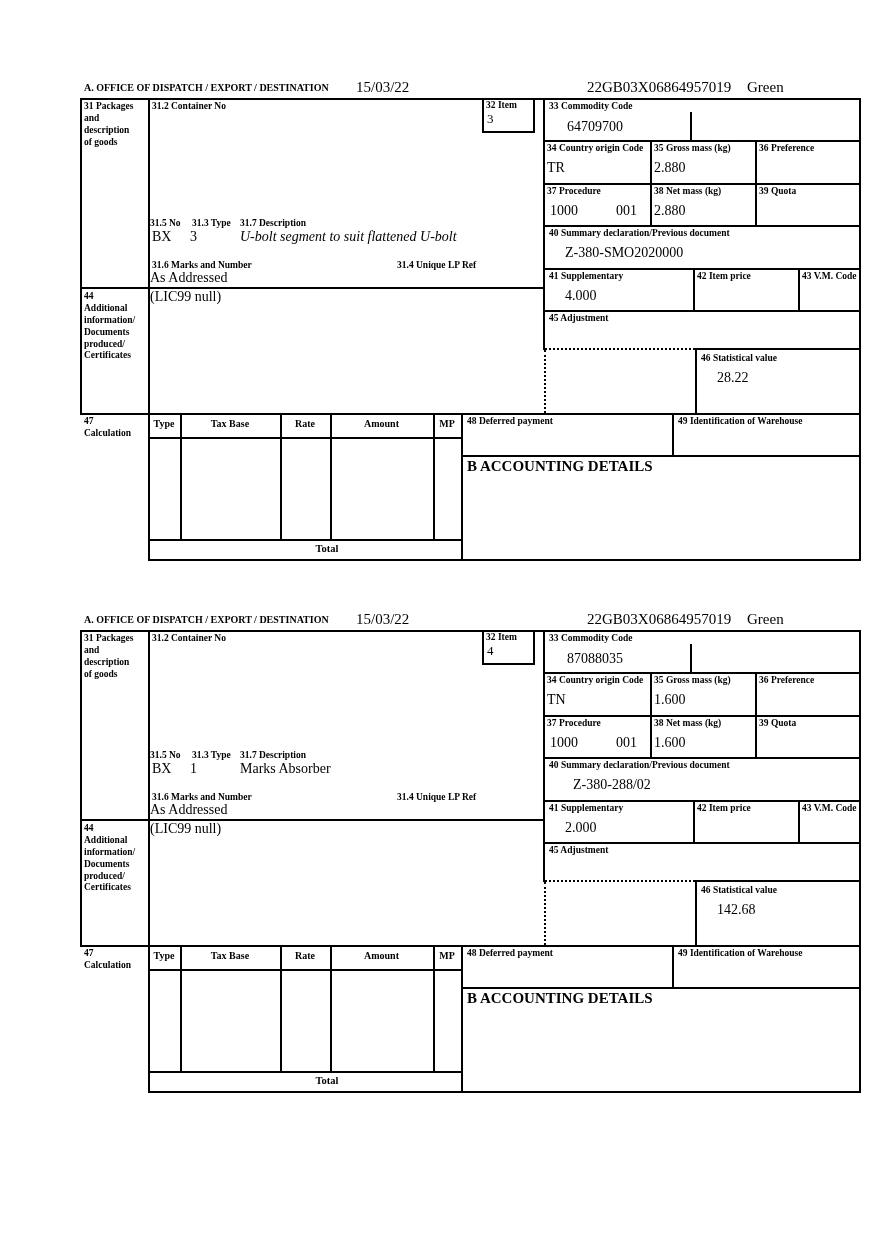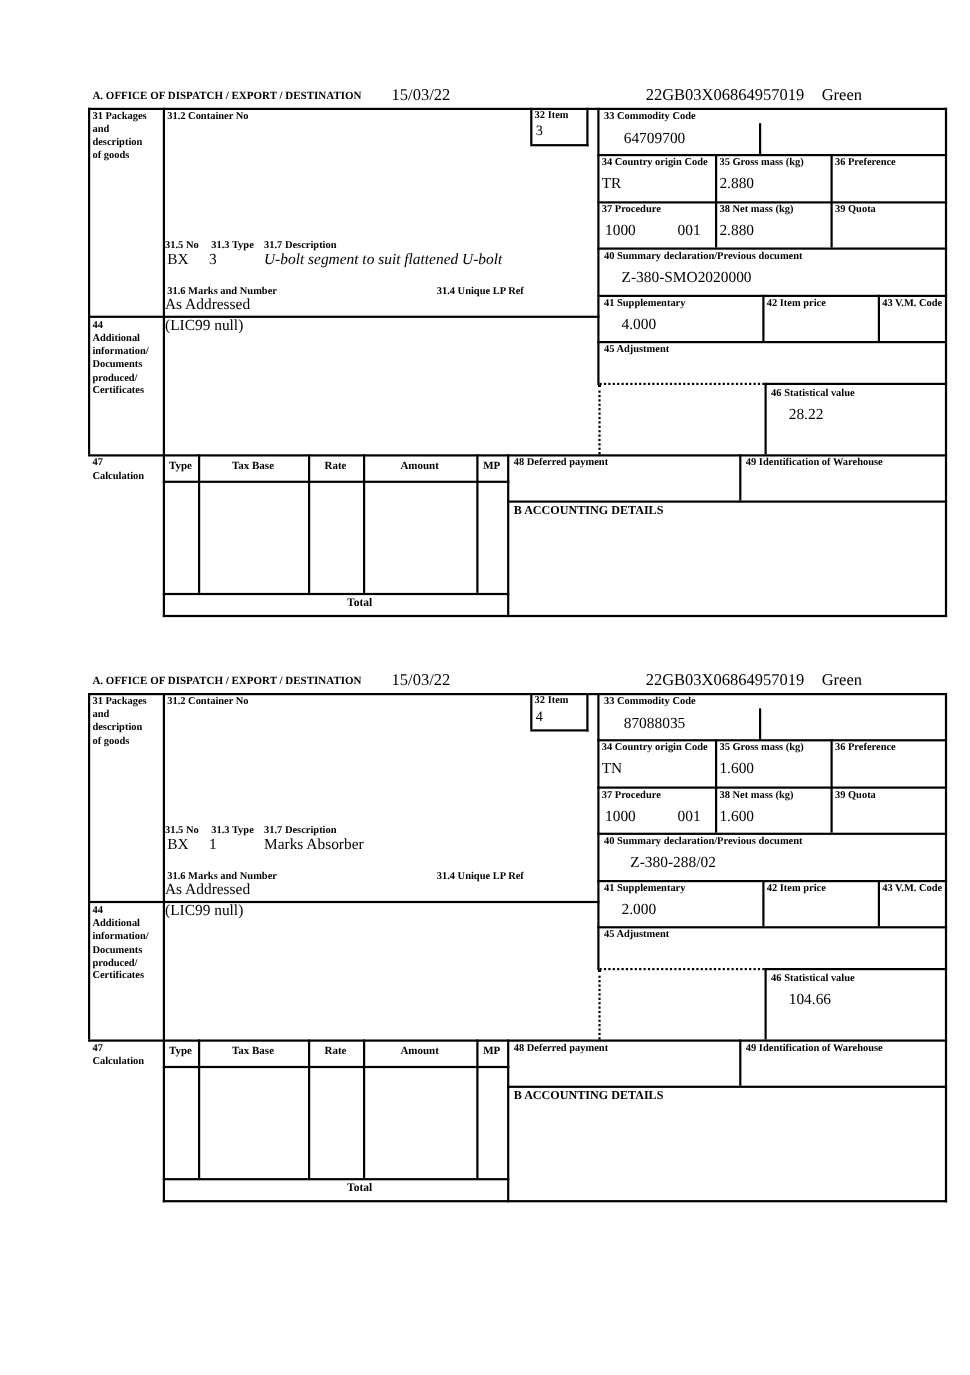--- a/index.html
+++ b/index.html
@@ -14,21 +14,21 @@
   .vl{position:absolute;width:2px;background:#000;}
   .hd{position:absolute;height:0;border-top:2px dotted #000;}
   .vd{position:absolute;width:0;border-left:2px dotted #000;}
   .t{position:absolute;white-space:pre-line;}
   .lbl{font-size:9.5px;font-weight:bold;line-height:1.25;}
   .val{font-size:14px;line-height:1.1;white-space:nowrap;}
   .val-sm{font-size:13px;line-height:1;}
   .hdr-office{font-size:10px;font-weight:bold;white-space:nowrap;}
   .hdr-val{font-size:15px;white-space:nowrap;}
   .th{font-size:10px;font-weight:bold;text-align:center;line-height:22px;height:24px;}
-  .accounting{font-size:11px;font-weight:bold;}
+  .accounting{font-size:15px;font-weight:bold;}
   .total{font-size:10.5px;font-weight:bold;text-align:center;text-indent:45px;}
 </style>
 </head>
 <body>
 
 <div id="document-root">
   <section class="block block-0">
 
     <div class="t hdr-office" style="left:4px;top:-16px;">A.  OFFICE OF DISPATCH / EXPORT / DESTINATION</div>
     <div class="t hdr-val" style="left:276px;top:-19px;">15/03/22</div>
@@ -222,21 +222,21 @@
     <div class="t val" style="left:574px;top:105px;">1.600</div>
     <div class="t lbl" style="left:679px;top:88px;">39 Quota</div>
     <div class="t lbl" style="left:469px;top:130px;">40 Summary declaration/Previous document</div>
     <div class="t val" style="left:493px;top:147px;">Z-380-288/02</div>
     <div class="t lbl" style="left:469px;top:173px;">41 Supplementary</div>
     <div class="t val" style="left:485px;top:190px;">2.000</div>
     <div class="t lbl" style="left:617px;top:173px;">42 Item price</div>
     <div class="t lbl" style="left:722px;top:173px;">43 V.M. Code</div>
     <div class="t lbl" style="left:469px;top:215px;">45 Adjustment</div>
     <div class="t lbl" style="left:621px;top:255px;">46 Statistical value</div>
-    <div class="t val" style="left:637px;top:272px;">104.66</div>
+    <div class="t val" style="left:637px;top:272px;">142.68</div>
 
     <div class="t th" style="left:68px;top:315px;width:32px;">Type</div>
     <div class="t th" style="left:100px;top:315px;width:100px;">Tax Base</div>
     <div class="t th" style="left:200px;top:315px;width:50px;">Rate</div>
     <div class="t th" style="left:250px;top:315px;width:103px;">Amount</div>
     <div class="t th" style="left:353px;top:315px;width:28px;">MP</div>
     <div class="t total" style="left:68px;top:445px;width:313px;">Total</div>
 
     <div class="t lbl" style="left:387px;top:318px;">48 Deferred payment</div>
     <div class="t lbl" style="left:598px;top:318px;">49 Identification of Warehouse</div>

